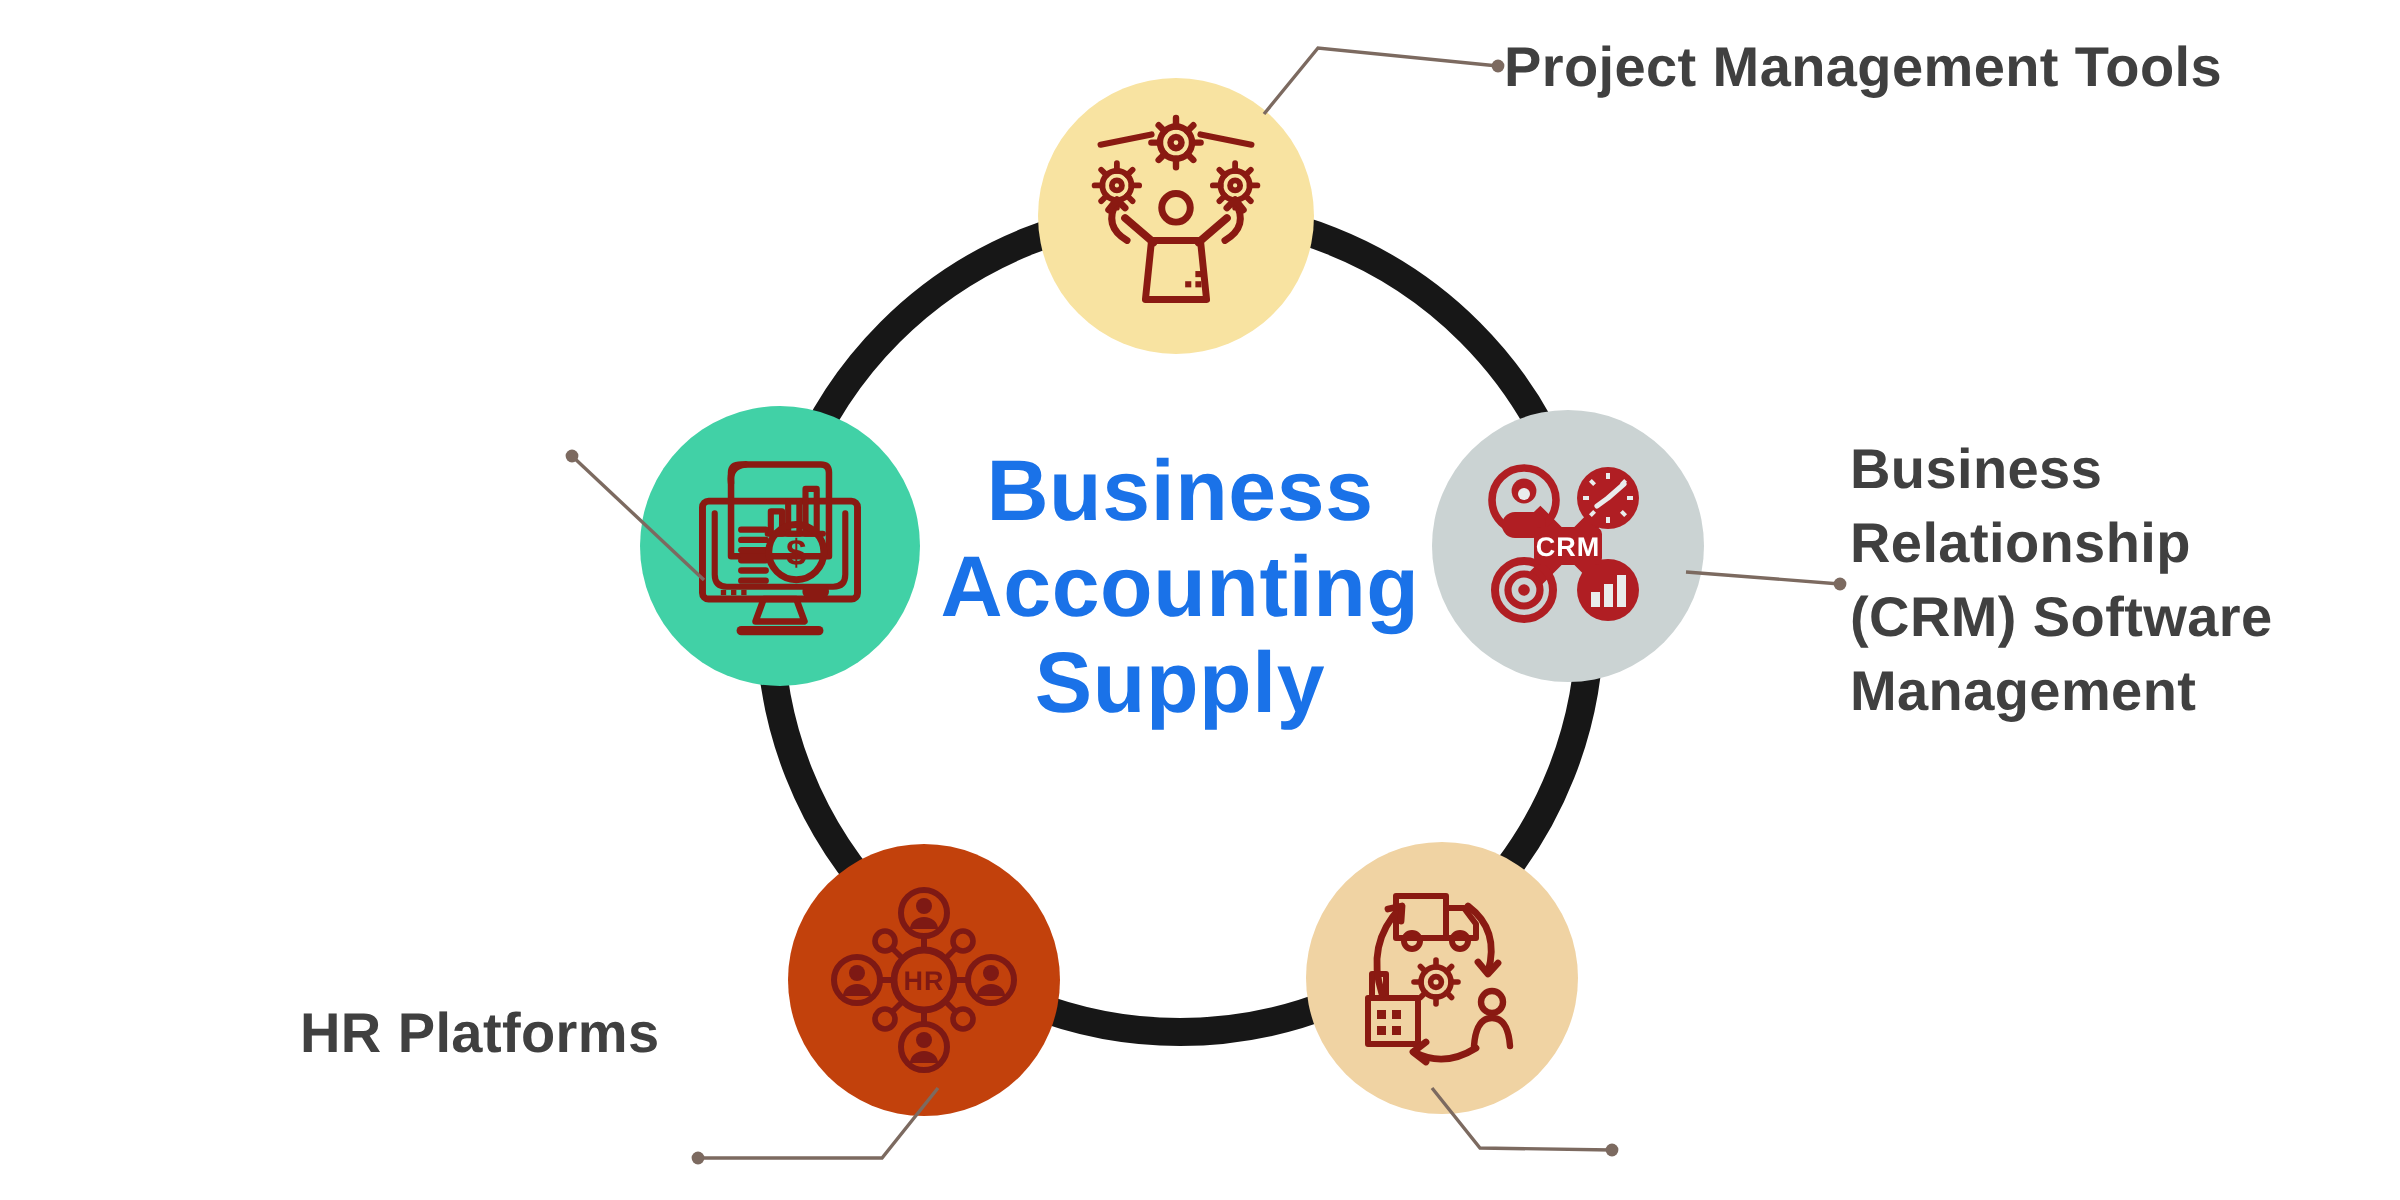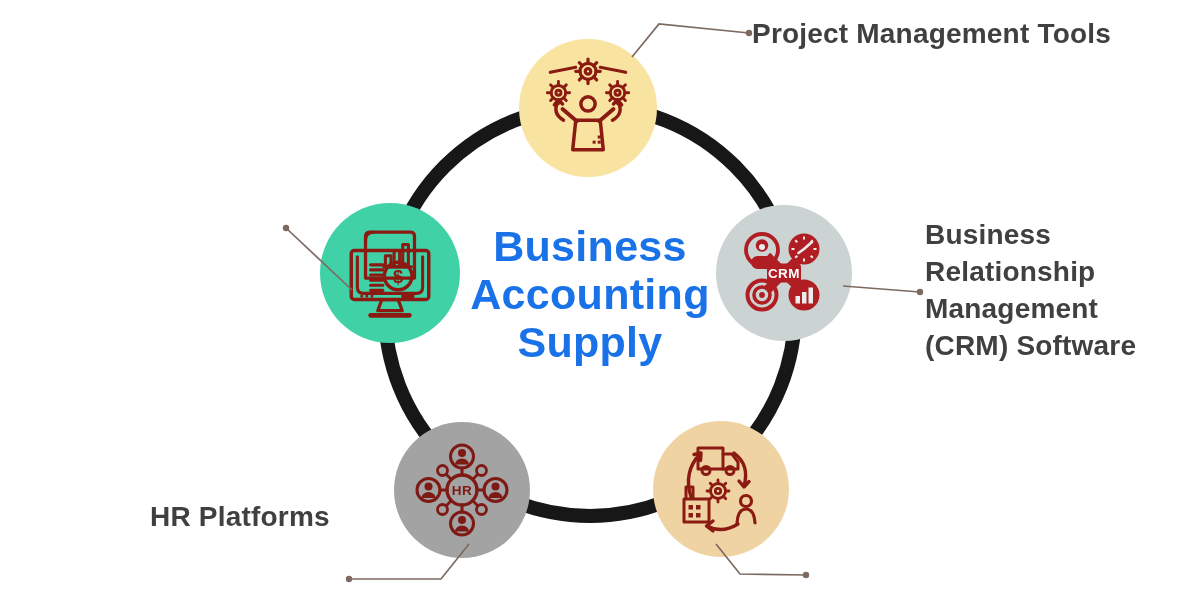--- a/index.html
+++ b/index.html
@@ -150,21 +150,21 @@
         <rect class="crm-light" x="68" y="69" width="4.5" height="11.5"></rect>
         <rect class="crm-light" x="74.5" y="64.5" width="4.5" height="16"></rect>
       </g>
       <g>
         <rect class="crm-red" x="33" y="40.5" width="34" height="19" rx="3.5" stroke="#D8DDDD" stroke-width="1.6"></rect>
         <text class="icon-label" x="50" y="55" text-anchor="middle" font-size="13.5" fill="#FFFFFF" letter-spacing="0.5">CRM</text>
       </g>
     </svg>
   </div>
 
-  <div class="node" id="node-hr" style="background-color: #a3a3a3;">
+  <div class="node" id="node-hr" style="background-color: #c2410c;">
     <svg width="100" height="100" viewBox="0 0 100 100">
       <defs>
         <g id="hr-person">
           <circle class="hr-stroke" stroke-width="3" r="11.5"></circle>
           <circle class="hr-fill" cy="-3.5" r="4"></circle>
           <path class="hr-fill" d="M-7,8 A7,6 0 0 1 7,8 Z"></path>
         </g>
       </defs>
       <g class="hr-stroke" stroke-width="3">
         <path d="M50,35 V28 M50,65 V72 M35,50 H28 M65,50 H72"></path>
@@ -248,20 +248,20 @@
       <circle class="connector-dot" cx="806" cy="575" r="3.2"></circle>
     </g>
   </svg>
 
   <div class="label" id="label-project">
     <span>Project Management Tools</span>
   </div>
   <div class="label" id="label-crm">
     <span>Business</span>
     <span>Relationship</span>
+    <span>(CRM) Software</span>
     <span>Management</span>
-    <span>(CRM) Software</span>
   </div>
   <div class="label" id="label-hr">
     <span>HR Platforms</span>
   </div>
 
 </div>
 
 </body></html>

